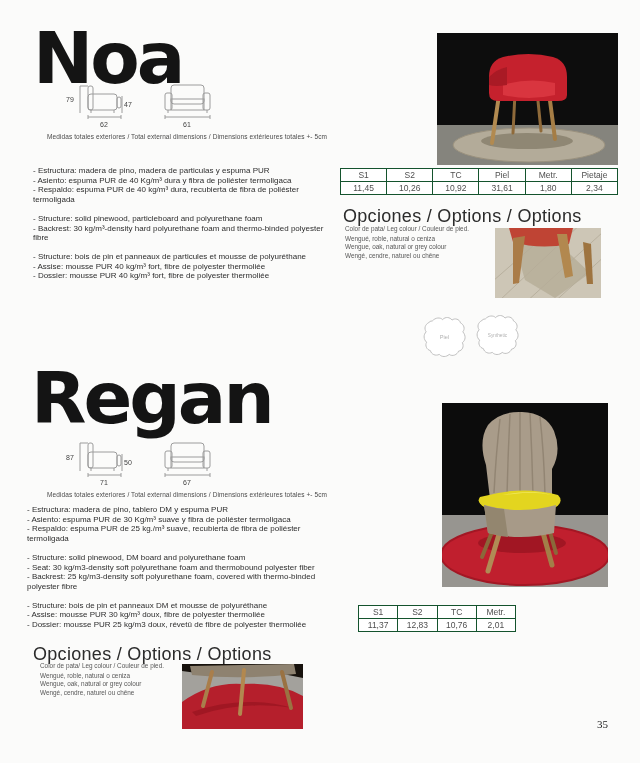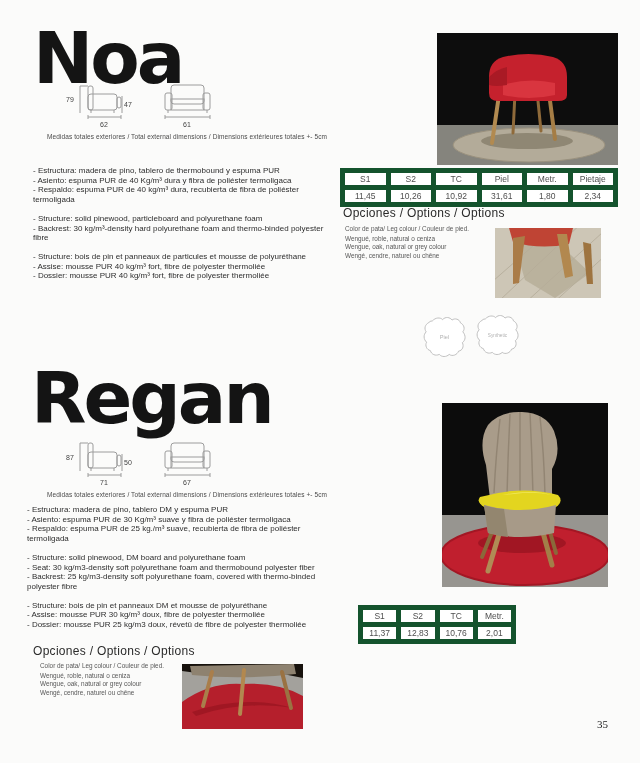--- a/index.html
+++ b/index.html
@@ -10,22 +10,22 @@
   }
   .abs{position:absolute;}
   .product-title{
     font-family:"DejaVu Sans",sans-serif;font-weight:800;
     font-size:72px;line-height:52px;letter-spacing:-3px;color:#141414;
   }
   .dims-note{font-size:6.5px;color:#4a4a4a;letter-spacing:.1px;white-space:nowrap;}
   .specs{width:298px;font-size:8px;line-height:9.7px;color:#2d2d2d;}
   .spec-group{margin-bottom:9px;}
   .spec-table{border-collapse:collapse;table-layout:fixed;font-size:8.5px;color:#4f4f4f;text-align:center;background:#fff;}
-  .spec-table td{border:5px solid #14532d;height:12px;padding:0 2px;}
-  .options-heading{font-size:12px;color:#2b2b2b;letter-spacing:.3px;}
+  .spec-table td{border:1px solid #14532d;height:12px;padding:0 2px;}
+  .options-heading{font-size:18px;color:#2b2b2b;letter-spacing:.3px;}
   .leg-lines{font-size:6.4px;line-height:8.6px;color:#585858;}
   .leg-lines .first{margin-bottom:1px;}
   .page-number{font-family:"Liberation Serif",serif;font-size:11px;color:#222;}
   svg{display:block;}
   .diagram text{font-size:7px;fill:#3f3f3f;font-family:"Liberation Sans",sans-serif;}
   .badge-label{font-size:12px;fill:#b2b2b2;font-family:"Liberation Sans",sans-serif;}
 </style>
 </head>
 <body>
 
@@ -61,21 +61,21 @@
       <text x="8" y="20">79</text>
       <text x="66" y="25">47</text>
       <text x="42" y="45">62</text>
       <text x="125" y="45">61</text>
     </svg>
 
     <div class="abs dims-note" style="left:47px;top:133px;">Medidas totales exteriores / Total external dimensions / Dimensions extérieures totales  +- 5cm</div>
 
     <div class="abs specs" style="left:33px;top:166px;">
       <div class="spec-group">
-        <div>- Estructura: madera de pino, tablero de thermobound y espuma PUR</div>
+        <div>- Estructura: madera de pino, madera de particulas y espuma PUR</div>
         <div>- Asiento: espuma PUR de 40 Kg/m³ dura y  fibra de poliéster termoligaca</div>
         <div>- Respaldo: espuma PUR de 40 kg/m³ dura, recubierta de fibra de poliéster termoligada</div>
       </div>
       <div class="spec-group">
         <div>- Structure: solid pinewood, particleboard and polyurethane foam</div>
         <div>- Backrest:  30 kg/m³-density hard polyurethane foam and thermo-binded polyester fibre</div>
       </div>
       <div class="spec-group">
         <div>- Structure:  bois de pin et panneaux de particules et mousse de polyuréthane</div>
         <div>- Assise: mousse PUR 40 kg/m³ fort, fibre de polyester thermoliée</div>

